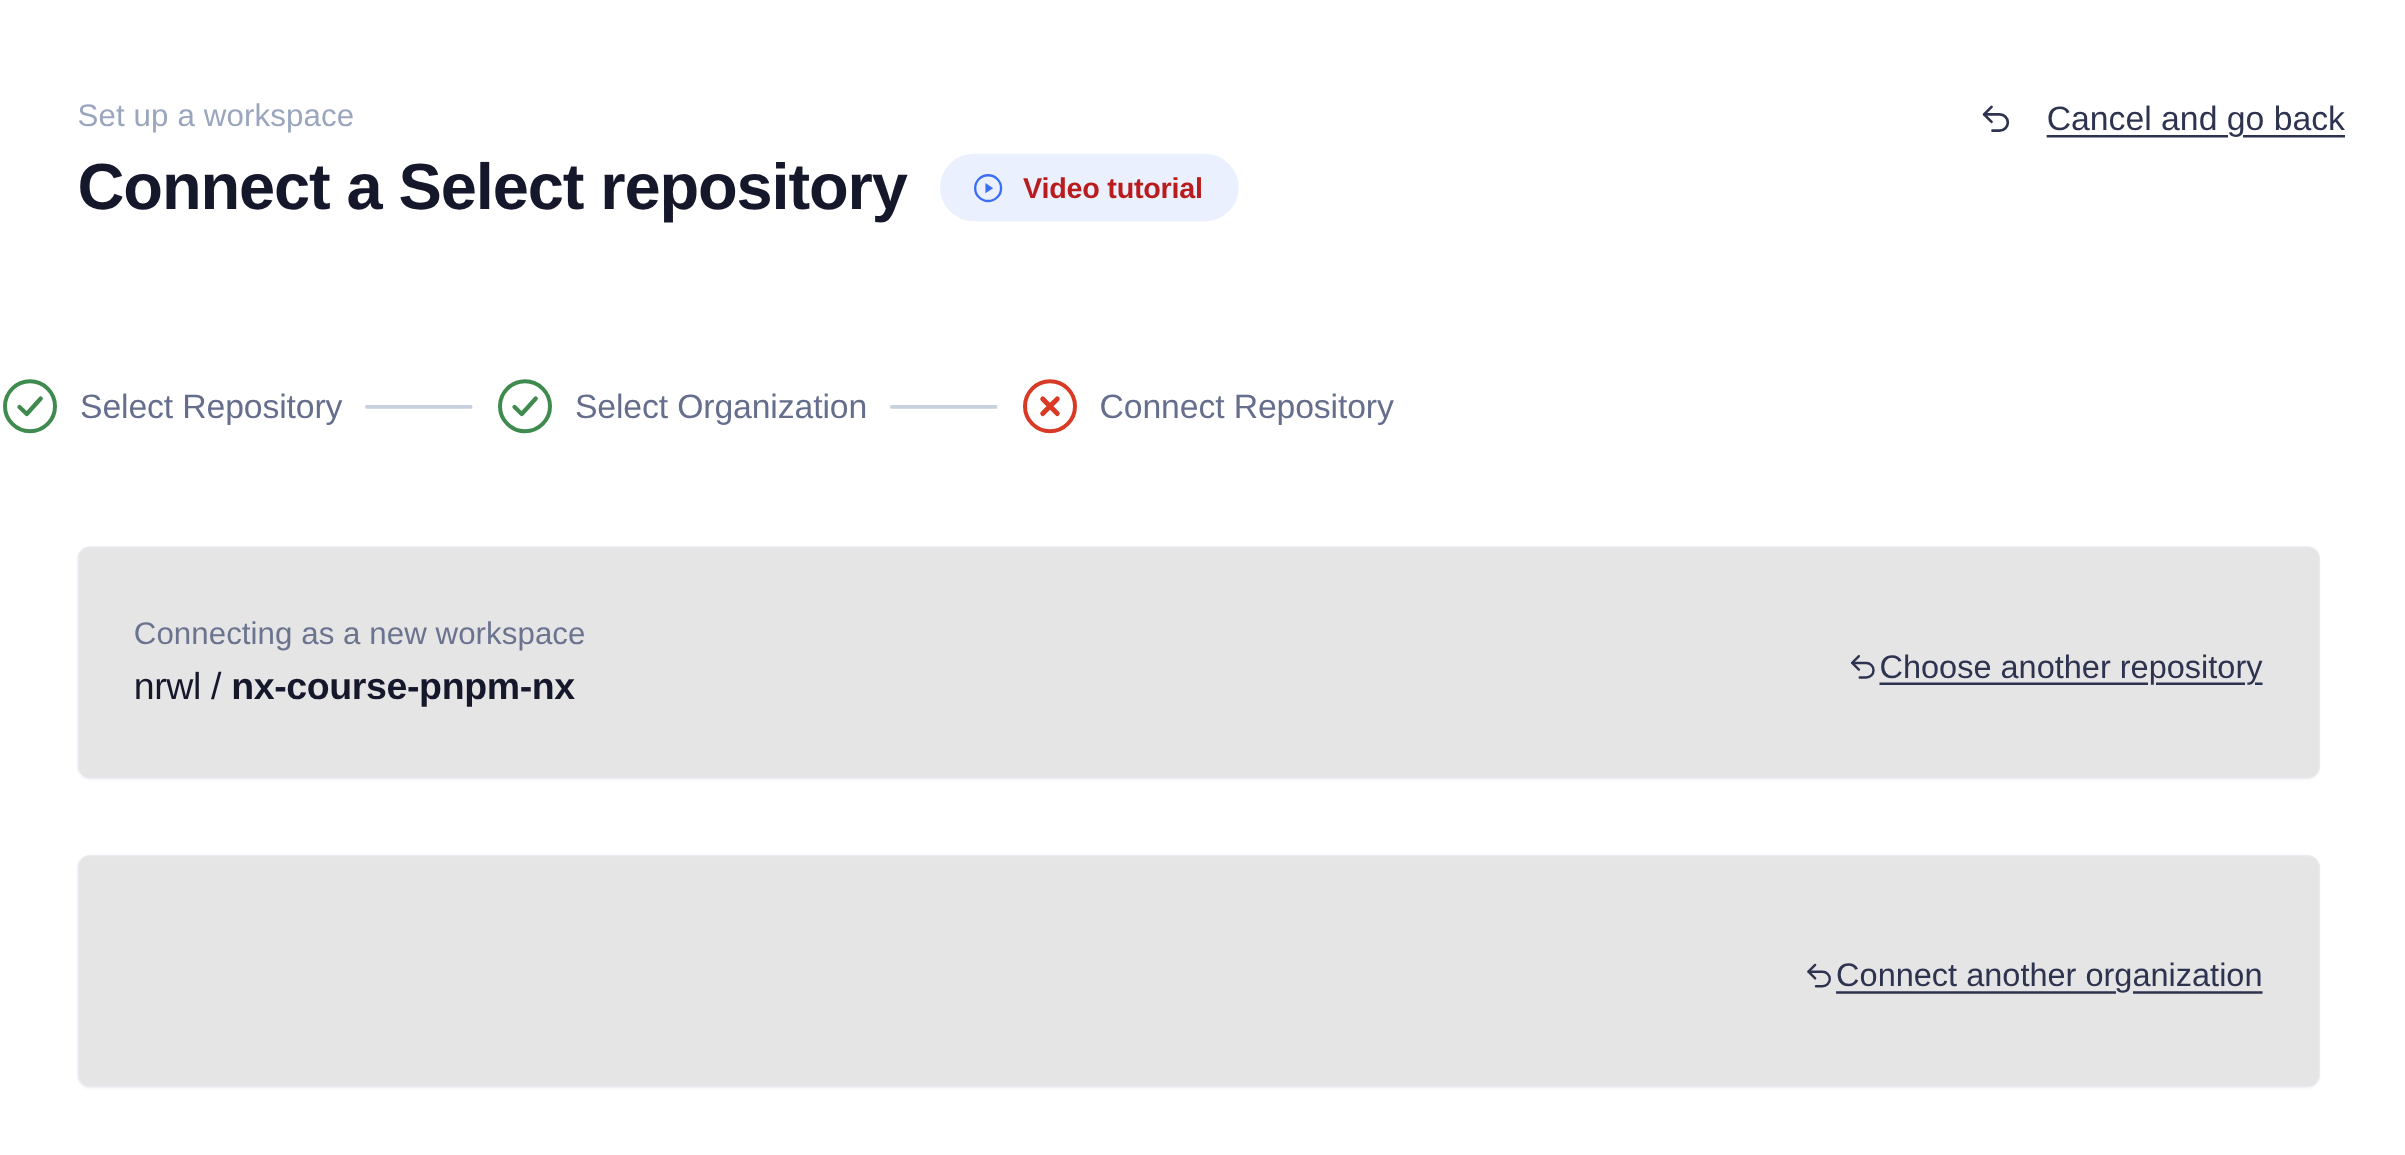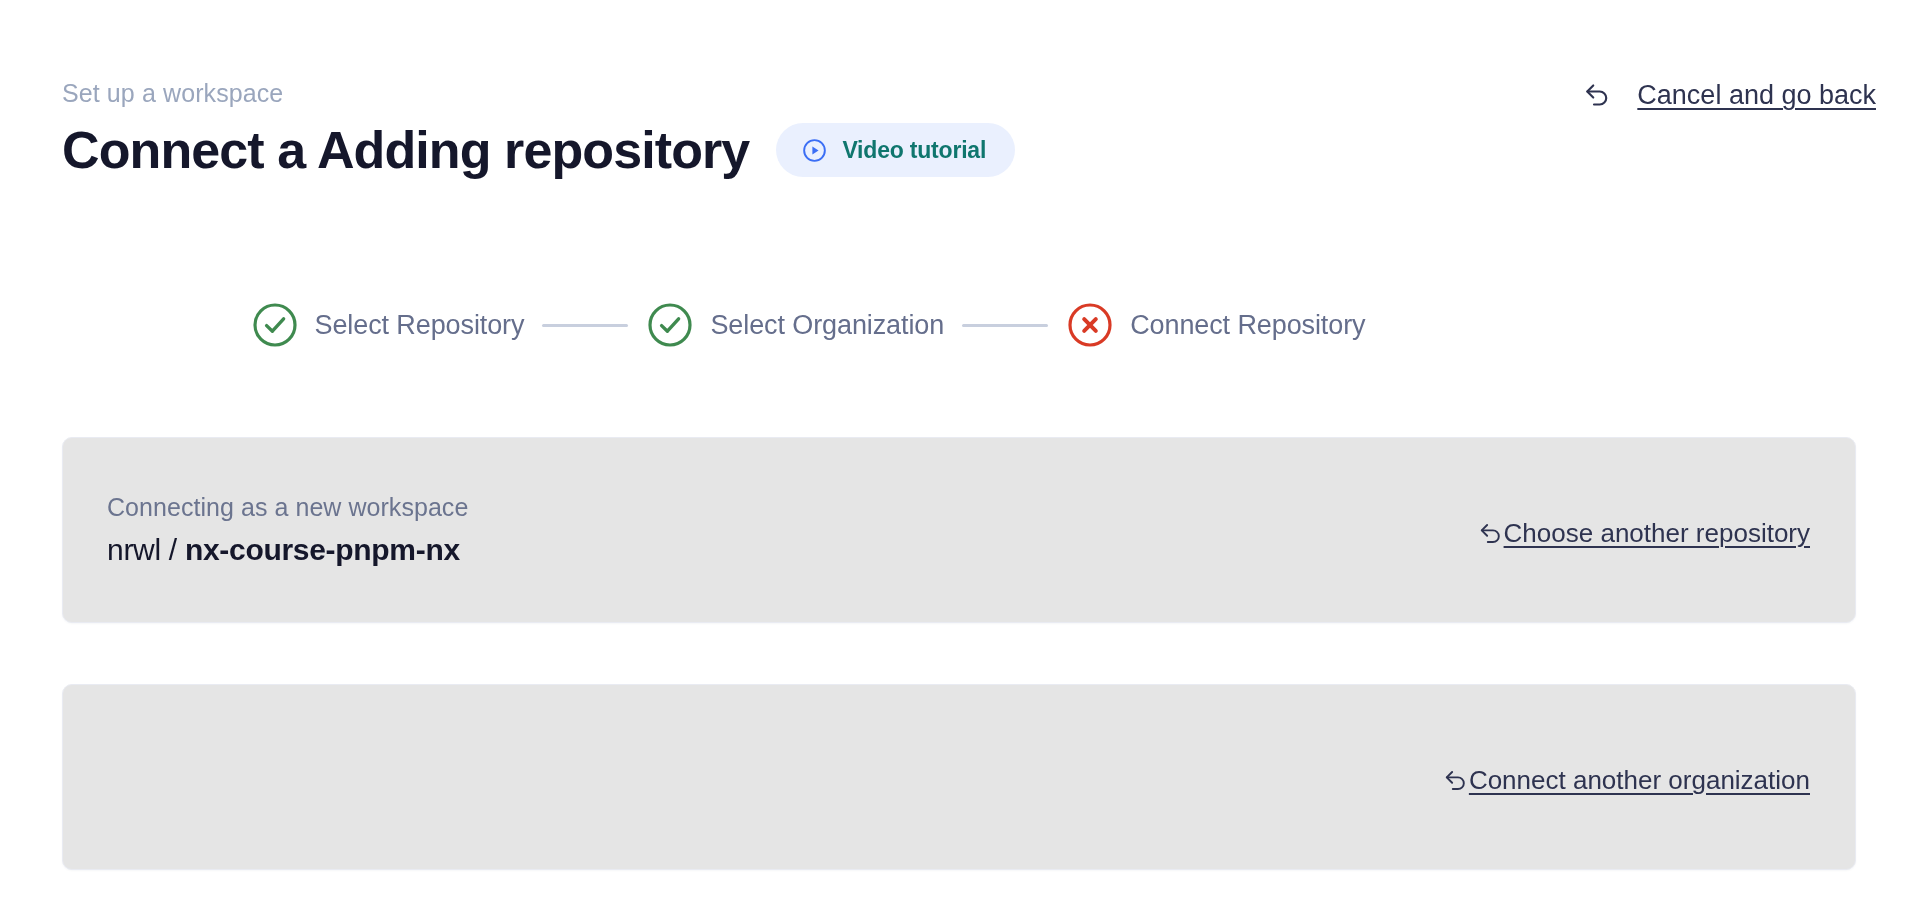--- a/index.html
+++ b/index.html
@@ -53,21 +53,21 @@
     letter-spacing: -0.9px;
     white-space: nowrap;
     margin: 0;
   }
 
   .video-badge {
     display: inline-flex;
     align-items: center;
     gap: 14px;
     background: #eaf0fe;
-    color: #0f766e;
+    color: #b91c1c;
     border-radius: 999px;
     padding: 13px 29px 13px 25px;
     font-size: 23px;
     font-weight: 700;
     letter-spacing: -0.2px;
     cursor: pointer;
     border: none;
     font-family: inherit;
     text-decoration: none;
     height: 54px;
@@ -106,21 +106,20 @@
   }
 
   
   .stepper {
     position: absolute;
     top: 301px;
     left: 0;
     width: 1616px;
     display: flex;
     align-items: center;
-    justify-content: center;
   }
   .step {
     display: flex;
     align-items: center;
     gap: 16px;
   }
   .step-icon {
     width: 48px;
     height: 48px;
     flex: 0 0 48px;
@@ -215,21 +214,21 @@
 </style>
 </head>
 <body>
 
 <div class="page">
 
   <div class="header">
     <div class="eyebrow">Set up a workspace</div>
 
     <div class="title-row">
-      <h1 class="page-title">Connect a Adding repository</h1>
+      <h1 class="page-title">Connect a Select repository</h1>
 
       <a class="video-badge" href="#">
         <span class="play-icon">
           <svg viewBox="0 0 24 24" width="27" height="27" fill="none" aria-hidden="true">
             <circle cx="12" cy="12" r="9.2" stroke="#3b6ef5" stroke-width="1.7"></circle>
             <path d="M10.1 8.4 L15.6 12 L10.1 15.6 Z" fill="#3b6ef5"></path>
           </svg>
         </span>
         <span>Video tutorial</span>
       </a>

